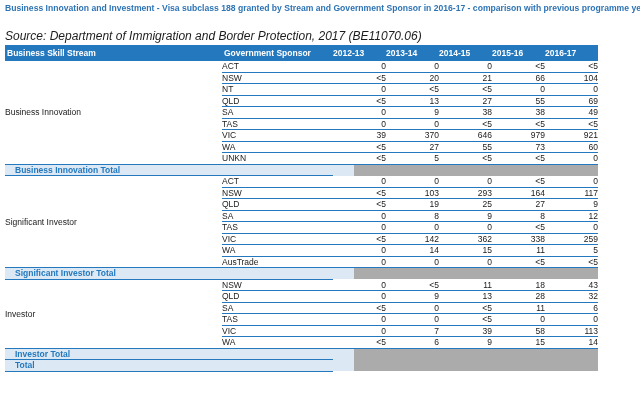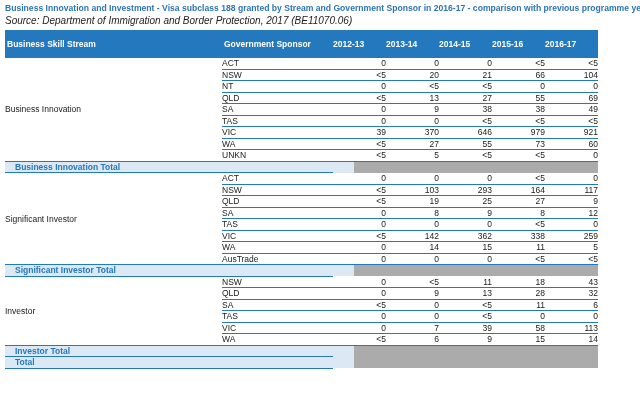--- a/index.html
+++ b/index.html
@@ -13,29 +13,29 @@
     width:640px;height:407px;background:#ffffff;overflow:hidden;
     font-family:"Liberation Sans", sans-serif;
     -webkit-font-smoothing:antialiased;
   }
   .page{position:relative;padding:3px 0 0 5px;}
   .report-title{
     font-size:8.6px;font-weight:bold;color:var(--title-blue);
     line-height:11px;white-space:nowrap;
   }
   .source-line{
-    font-size:10px;font-style:italic;color:#1c1c1c;line-height:10px;margin-top:2px;
+    font-size:12px;font-style:italic;color:#1c1c1c;line-height:10px;margin-top:17px;
   }
   table.visa{
     border-collapse:collapse;table-layout:fixed;width:593px;margin-top:4px;
     font-size:8.5px;
   }
   table.visa th{
     background:var(--blue);color:#fff;font-weight:bold;text-align:left;
-    height:28px;padding:0 0 0 2px;font-size:8.5px;line-height:12px;
+    height:16px;padding:0 0 0 2px;font-size:8.5px;line-height:12px;
   }
   table.visa th.year{text-align:left;padding:0 5px 0 0;}
   table.visa td{
     height:10.5px;line-height:10px;padding:0;color:#1a1a1a;vertical-align:middle;
     overflow:hidden;white-space:nowrap;
   }
   td.stream{vertical-align:top;padding-left:2px;}
   td.sponsor{padding-left:2px;border-bottom:1px solid var(--blue);}
   td.val{text-align:right;padding-right:12px;border-bottom:1px solid var(--blue);}
   tr.total td.total-label{

